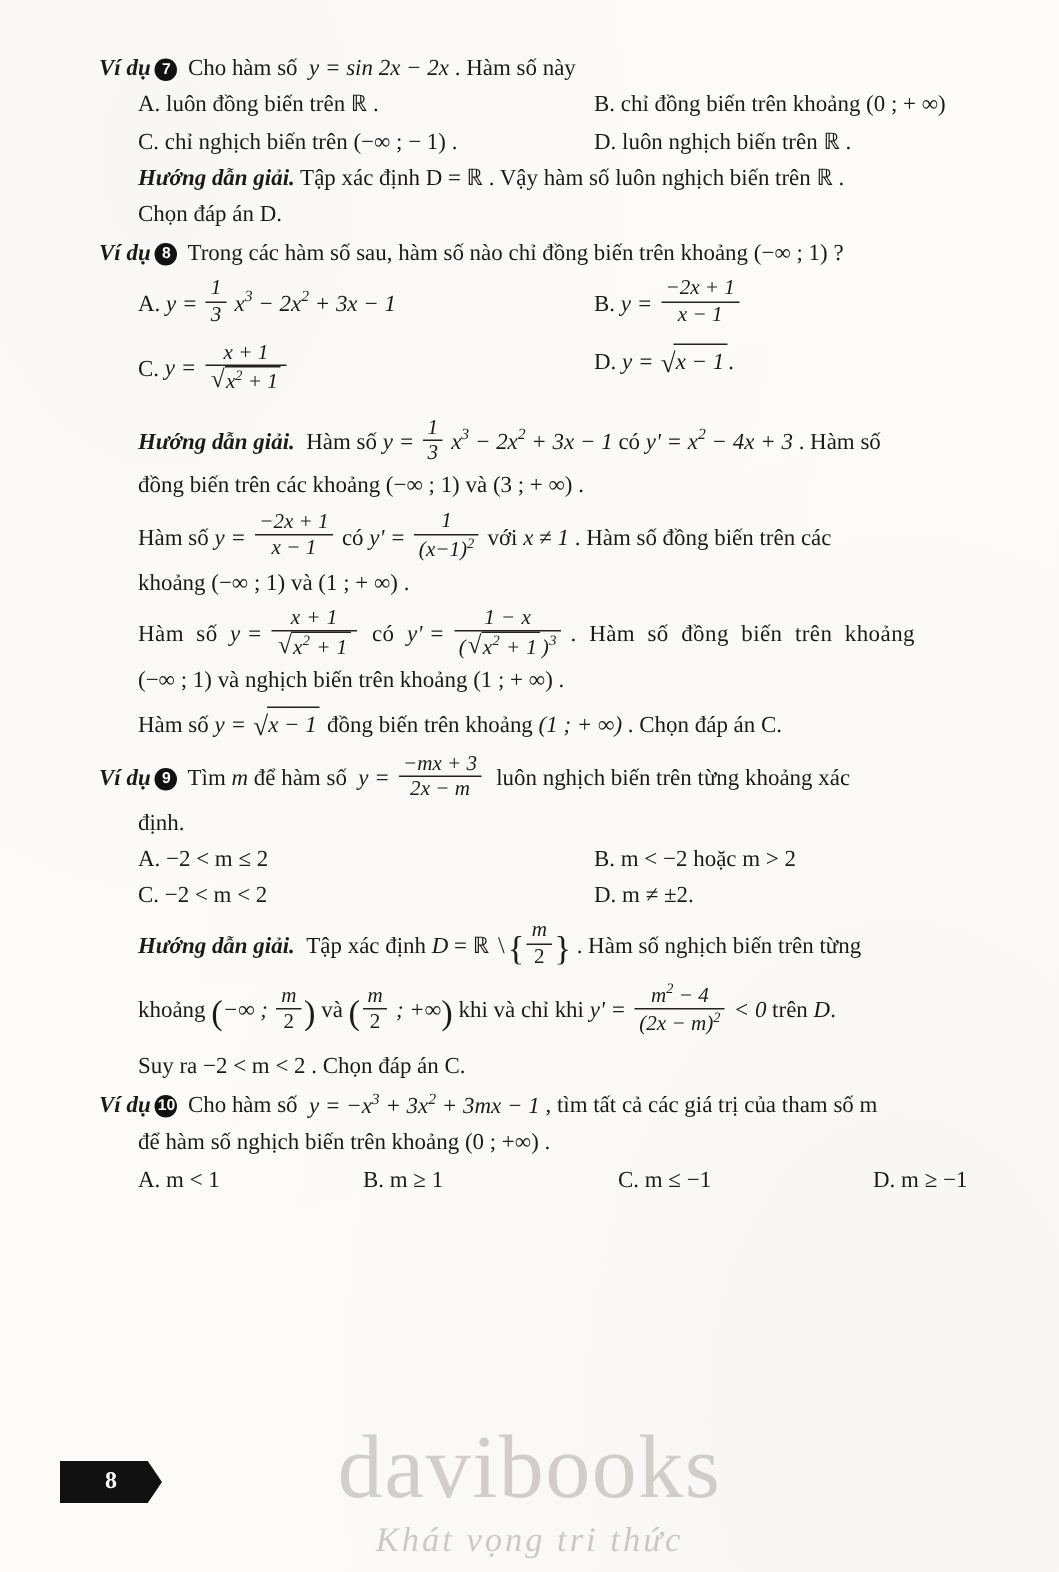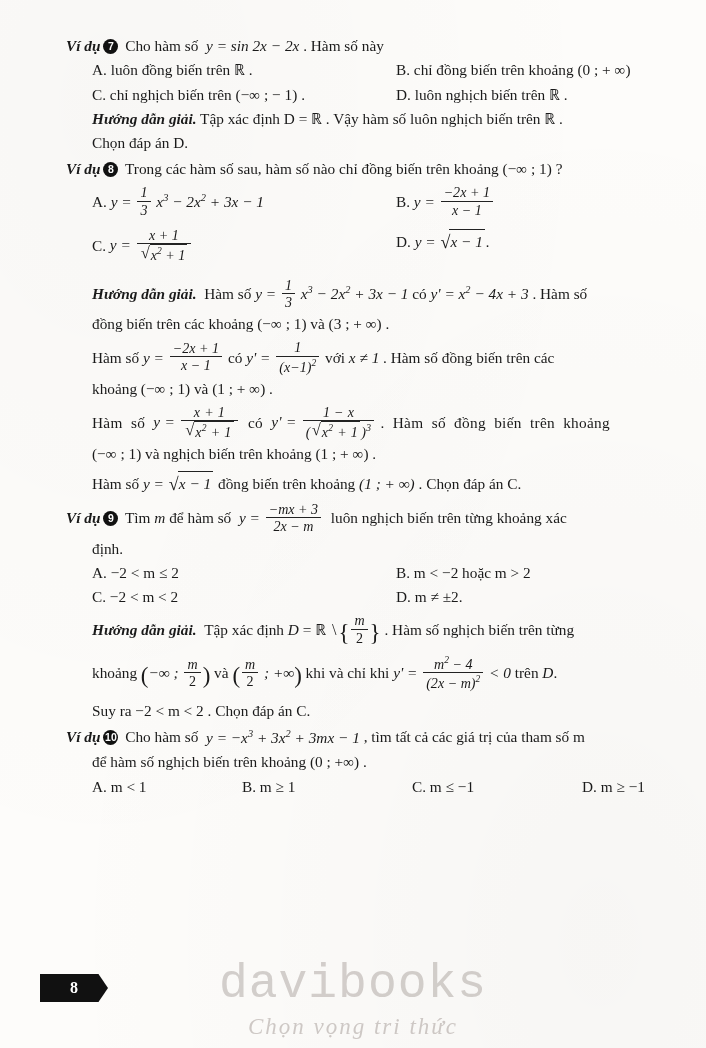--- a/index.html
+++ b/index.html
@@ -155,22 +155,22 @@
   .watermark {
     position: absolute;
     left: 0;
     right: 0;
     bottom: 8px;
     text-align: center;
     pointer-events: none;
     user-select: none;
   }
   .wm-main {
-    font-family: Liberation Mono, monospace;
-    font-size: 48px;
+    font-family: Liberation Serif, serif;
+    font-size: 60px;
     color: rgba(150,140,135,0.40);
     letter-spacing: 1px;
     line-height: 1;
   }
   .wm-sub {
     font-family: "Liberation Serif", serif;
     font-style: italic;
     font-size: 23px;
     color: rgba(150,140,135,0.45);
     letter-spacing: 2px;
@@ -320,16 +320,16 @@
       <div>B. m ≥ 1</div>
       <div>C. m ≤ −1</div>
       <div>D. m ≥ −1</div>
     </div>
   </div>
 
   <div class="pagetag">8</div>
 
   <div class="watermark">
     <div class="wm-main">davibooks</div>
-    <div class="wm-sub">Chọn vọng tri thức</div>
+    <div class="wm-sub">Khát vọng tri thức</div>
   </div>
 
 </div>
 
 </body></html>

